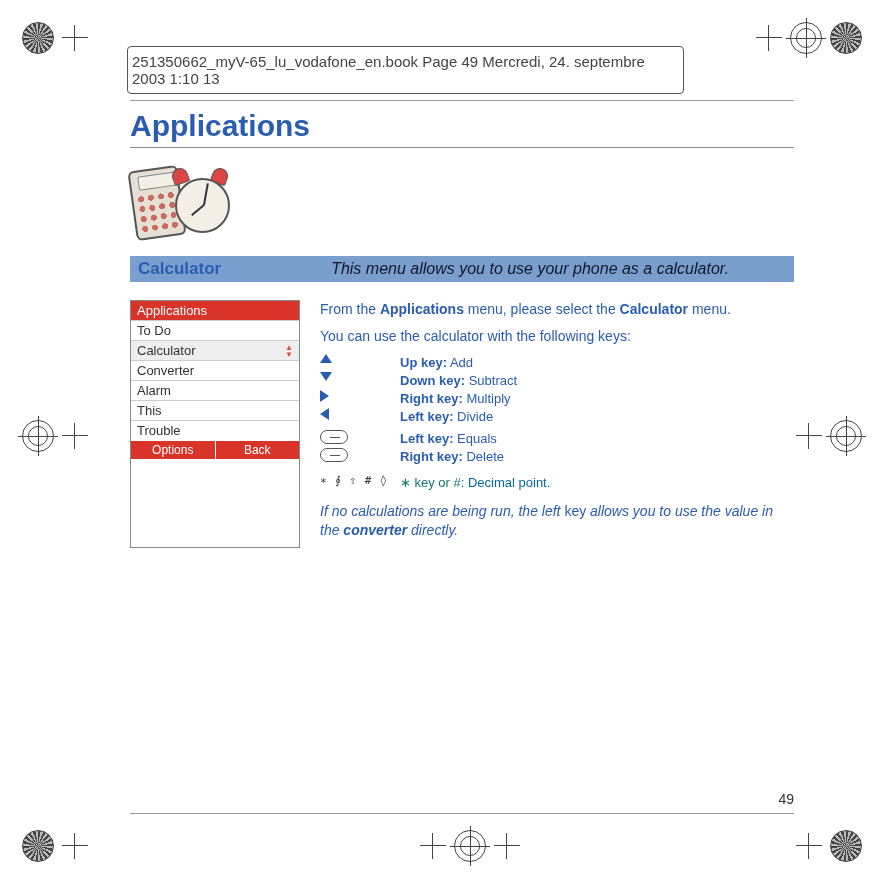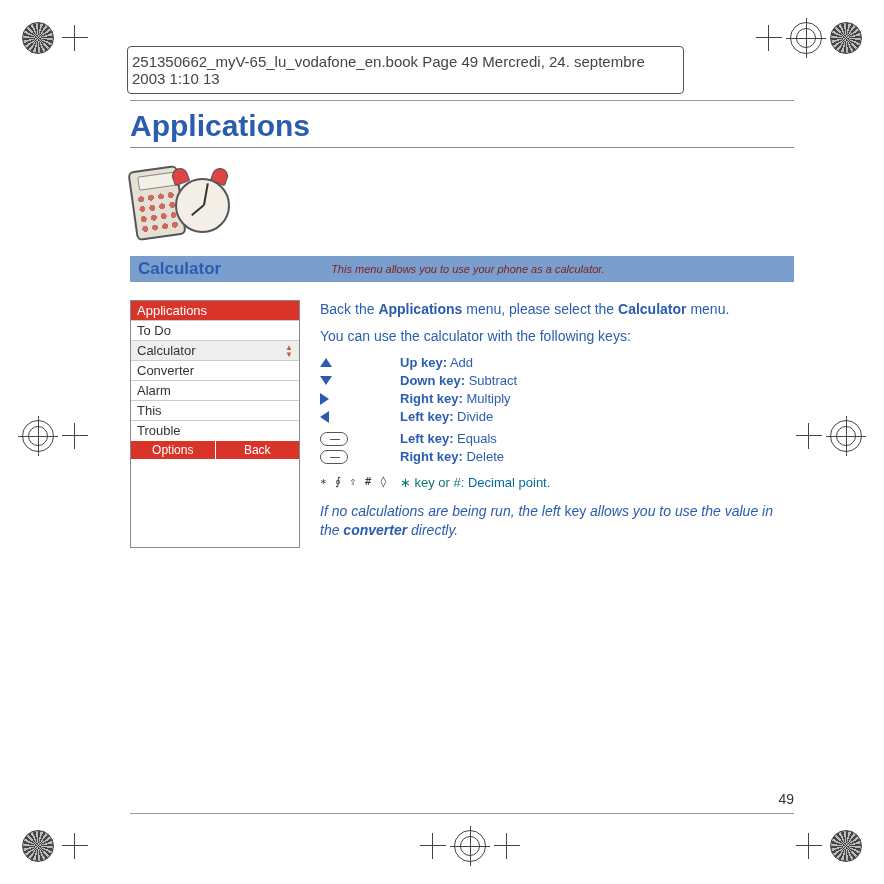--- a/index.html
+++ b/index.html
@@ -66,41 +66,41 @@
   }
   .illus .clock-face { position:absolute; right:10px; top:18px; width:55px; height:55px;
     background:#f3efe6; border:2px solid #555; border-radius:50%; }
   .illus .clock-bell1 { position:absolute; right:52px; top:8px; width:16px; height:16px; background:#d44; border:1px solid #555; border-radius:50% 50% 10% 10%; transform: rotate(-20deg);}
   .illus .clock-bell2 { position:absolute; right:12px; top:8px; width:16px; height:16px; background:#d44; border:1px solid #555; border-radius:50% 50% 10% 10%; transform: rotate(20deg);}
   .illus .clock-hand1 { position:absolute; right:36px; top:44px; width:16px; height:2px; background:#333; transform-origin:right center; transform: rotate(-40deg);}
   .illus .clock-hand2 { position:absolute; right:36px; top:44px; width:22px; height:2px; background:#333; transform-origin:right center; transform: rotate(100deg);}
 
   .section-bar { background:#7a9fcf; display:flex; align-items:center; height:26px; padding: 0 8px; }
   .section-bar .sec-title { color:#2a5db0; font-weight:bold; font-size:17px; background:#7a9fcf; }
-  .section-bar .sec-desc { color:#7f1d1d; font-style:italic; font-size:11px; margin-left: 110px;}
+  .section-bar .sec-desc { color:#0f172a; font-style:italic; font-size:16px; margin-left: 110px;}
 
   .cols { display:flex; margin-top: 18px; gap: 20px; }
 
   
   .phone-list { width: 170px; border:1px solid #888; font-size:13px; }
   .pl-header { background:#d8342a; color:#fff; padding:2px 6px; font-size:13px;}
   .pl-row { padding:2px 6px; border-top:1px solid #ccc; color:#333; background:#fff;}
   .pl-row.selected { background:#eee; display:flex; justify-content:space-between; align-items:center;}
   .pl-scroll { display:inline-flex; flex-direction:column; font-size:8px; color:#c54; line-height:7px;}
   .pl-footer { display:flex; }
   .pl-footer .opt { flex:1; background:#d8342a; color:#fff; text-align:center; padding:2px 0; font-size:12px; border-top:1px solid #fff;}
   .pl-footer .opt + .opt { border-left:1px solid #fff;}
 
   .body-text { flex:1; font-size:14px; color:#2a5db0; line-height:1.35; }
   .body-text p { margin-bottom: 8px; }
   .body-text strong { color:#2a5db0; font-weight:bold; }
   .body-text .blk { color:#333; }
 
   .key-table { margin: 4px 0 10px 0; }
-  .key-row { display:flex; align-items:center; min-height:18px; }
+  .key-row { display:flex; align-items:flex-start; min-height:18px; }
   .key-icon { width:80px; color:#2a5db0; font-size:13px; display:flex; align-items:center; }
   .key-label { font-size:13px; color:#2a5db0; }
   .key-label strong { font-weight:bold; }
   .tri-up, .tri-down, .tri-left, .tri-right { display:inline-block; width:0; height:0; }
   .tri-up { border-left:6px solid transparent; border-right:6px solid transparent; border-bottom:9px solid #2a5db0;}
   .tri-down { border-left:6px solid transparent; border-right:6px solid transparent; border-top:9px solid #2a5db0;}
   .tri-right { border-top:6px solid transparent; border-bottom:6px solid transparent; border-left:9px solid #2a5db0;}
   .tri-left { border-top:6px solid transparent; border-bottom:6px solid transparent; border-right:9px solid #2a5db0;}
   .softkey { display:inline-block; width:28px; height:14px; border:1.5px solid #555; border-radius:7px; position:relative;}
   .softkey::after { content:""; position:absolute; width:10px; height:1.5px; background:#555; top:6px; left:9px;}
@@ -230,21 +230,21 @@
         <div class="pl-row">This</div>
         <div class="pl-row">Trouble</div>
         <div class="pl-footer">
           <div class="opt">Options</div>
           <div class="opt">Back</div>
         </div>
       </div>
 
       <div class="body-text">
         <p>
-          <span>Back the </span><strong>Applications</strong><span> menu, please select the </span><strong>Calculator</strong><span> menu.</span>
+          <span>From the </span><strong>Applications</strong><span> menu, please select the </span><strong>Calculator</strong><span> menu.</span>
         </p>
         <p>You can use the calculator with the following keys:</p>
 
         <div class="key-table">
           <div class="key-row">
             <span class="key-icon">
                 <span class="tri-up"></span>
               </span>
             <span class="key-label"><strong>Up key:</strong> <span>Add</span></span>
           </div>

